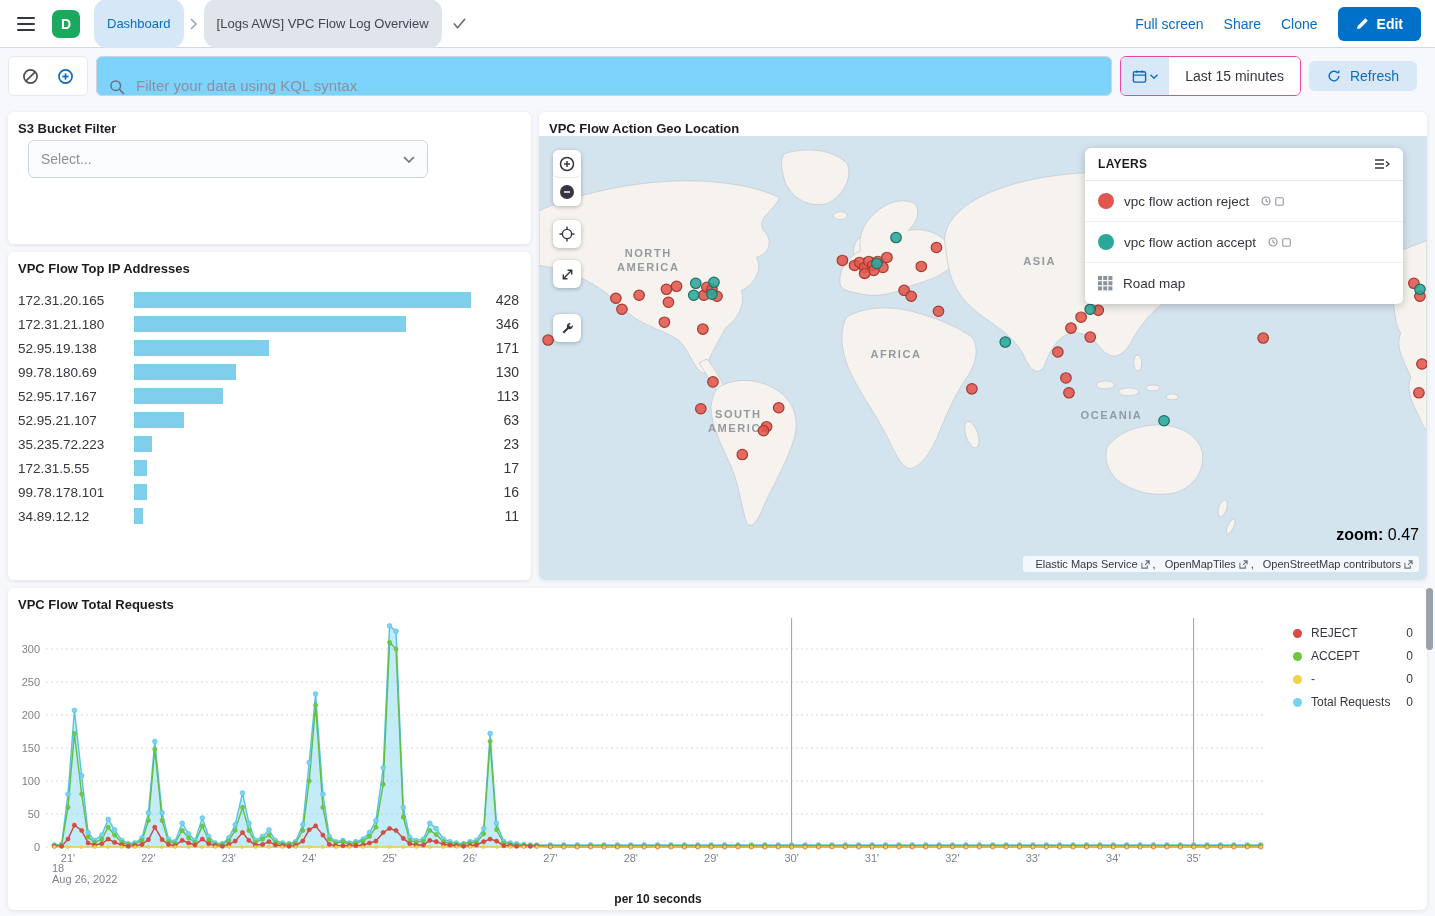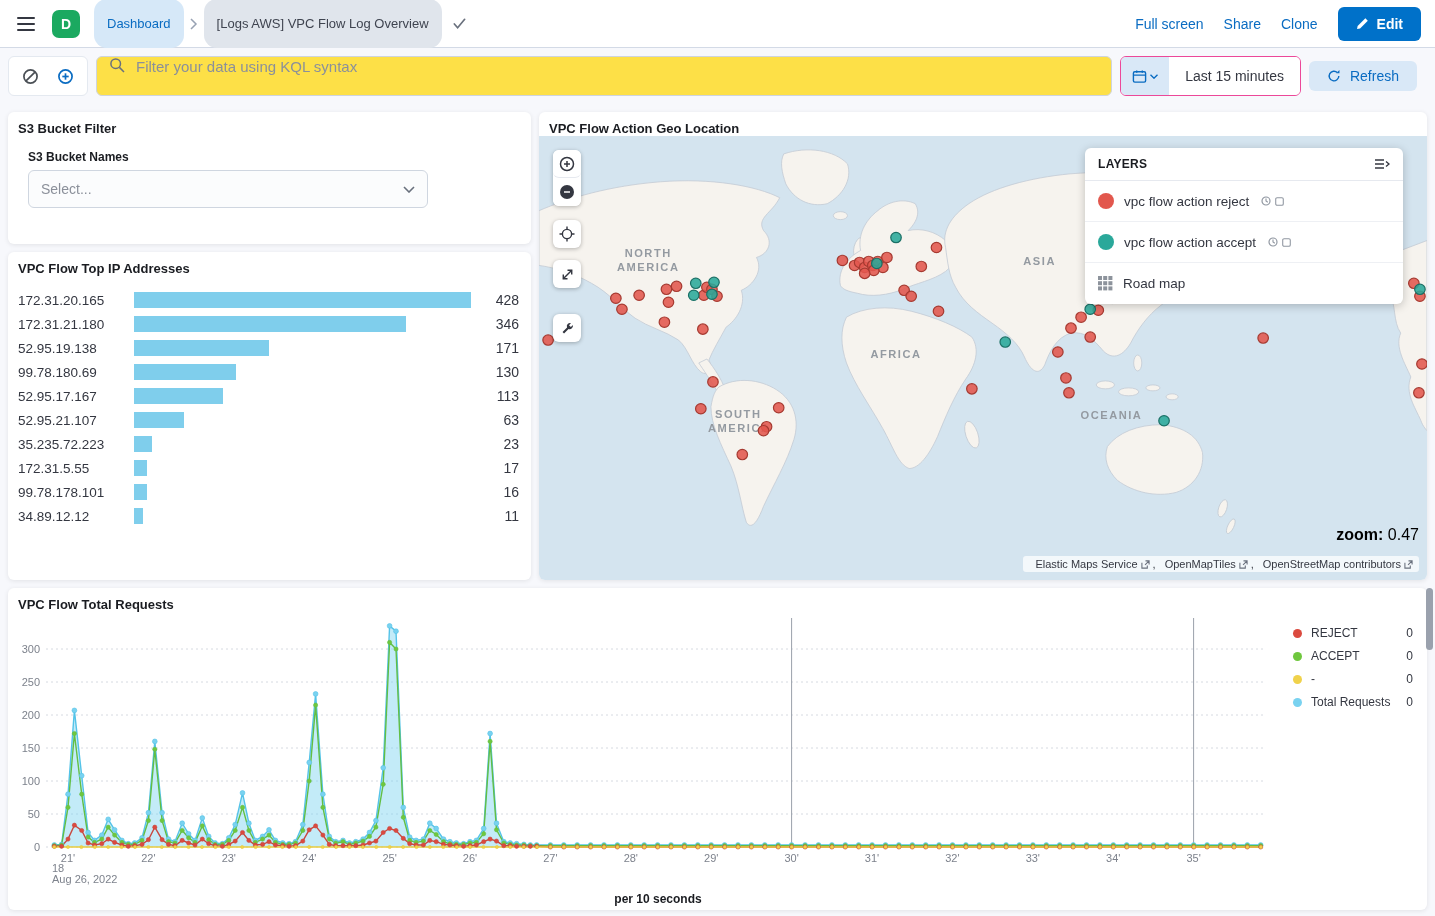--- a/index.html
+++ b/index.html
@@ -40,22 +40,22 @@
   }
 
   
   .filter-bar{ height:56px; display:flex; align-items:center; gap:8px; padding:0 18px 0 8px; }
   .filter-icons{
     height:40px; width:80px; background:#fff; border-radius:6px; border:1px solid #e4e9f0;
     display:flex; align-items:center; justify-content:space-evenly;
   }
   .filter-icons .icon-btn{ width:28px; height:28px; }
   .kql-input{
-    flex:1; height:40px; background:#fde047; border:1px solid #ced4de; border-radius:6px;
-    display:flex; align-items:flex-start; gap:9px; padding:0 12px;
+    flex:1; height:40px; background:#7dd3fc; border:1px solid #ced4de; border-radius:6px;
+    display:flex; align-items:flex-end; gap:9px; padding:0 12px;
   }
   .kql-field{ border:none; outline:none; flex:1; font-size:15px; color:#343741;
     font-family:inherit; background:transparent; }
   .kql-field::placeholder{ color:#8b909a; }
   .date-group{ display:flex; height:40px; border:1px solid #ec4899; border-radius:6px;
     overflow:hidden; background:#fff; }
   .cal-btn{ width:48px; background:#d9e8f7; border:none; display:flex; align-items:center;
     justify-content:center; gap:3px; cursor:pointer; }
   .range-btn{ padding:0 16px; background:#fff; border:none; font-size:14px; color:#343741;
     cursor:pointer; font-family:inherit; }
@@ -236,21 +236,20 @@
     </span>
     <span>Refresh</span>
   </button>
 </div>
 
 <main class="content">
 
   <div class="left-col">
     <section class="panel s3-panel">
       <h2>S3 Bucket Filter</h2>
-      <label class="field-label">S3 Bucket Names</label>
       <div class="select">
         <span>Select...</span>
         <svg viewBox="0 0 12 7" width="12" height="7">
             <path d="M1 1l5 5 5-5" stroke="#69707d" stroke-width="1.6" fill="none"></path>
           </svg>
       </div>
     </section>
 
     <section class="panel ip-panel">
       <h2>VPC Flow Top IP Addresses</h2>

